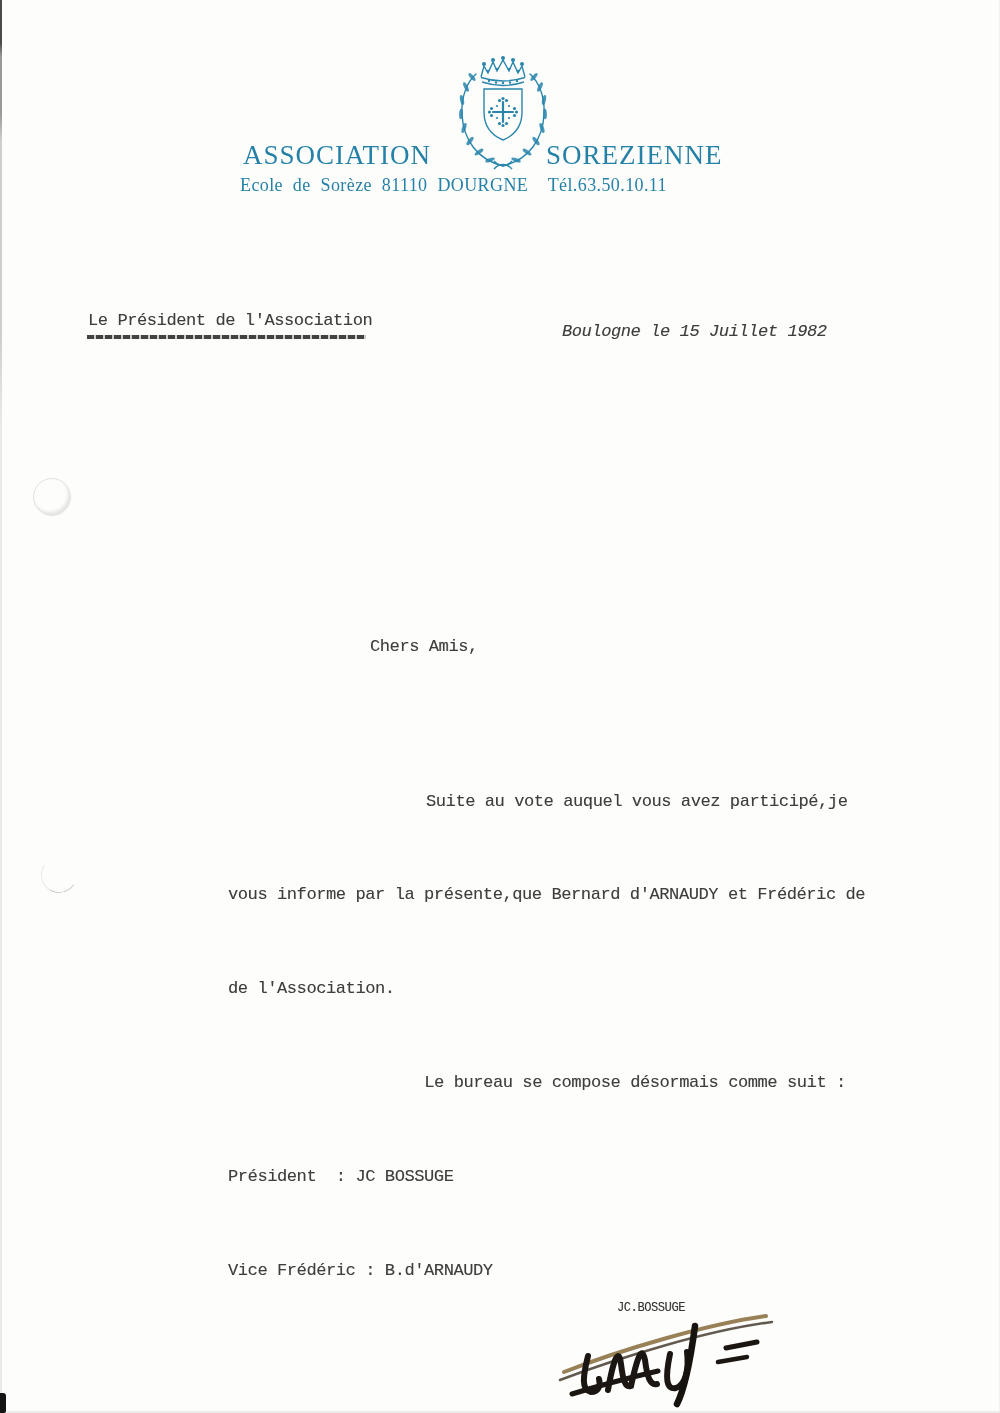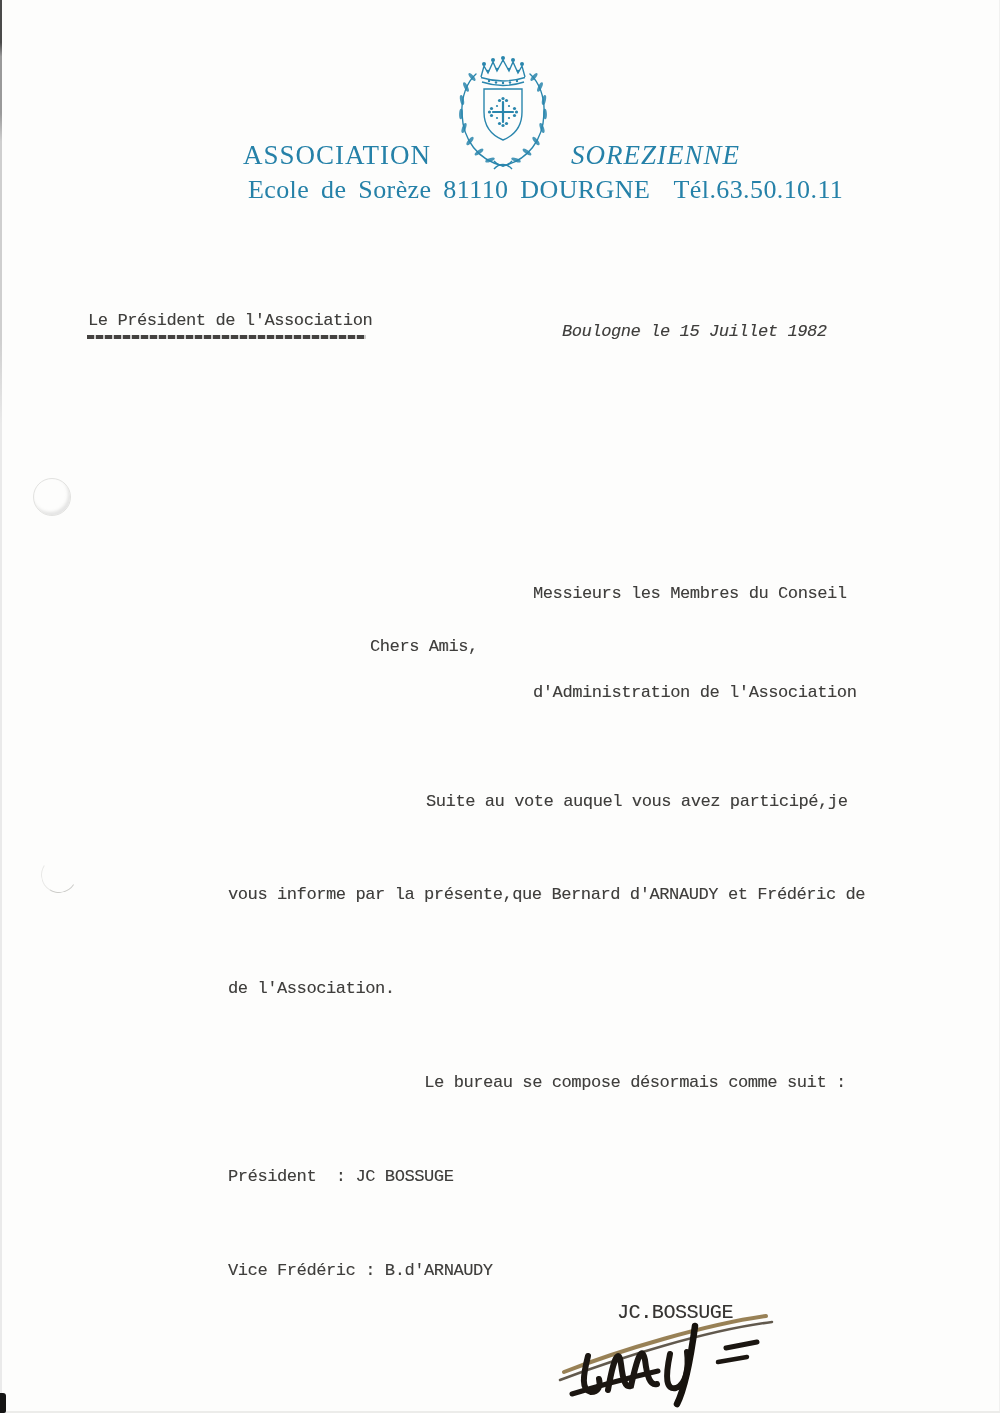--- a/index.html
+++ b/index.html
@@ -15,36 +15,36 @@
   .corner-bl{position:absolute;left:0;top:1393px;width:6px;height:20px;background:#141414;border-radius:0 3px 2px 0;}
   .punch{position:absolute;border-radius:50%;}
   .punch1{left:33px;top:478px;width:36px;height:36px;border:1.5px solid #e2e2e0;
     box-shadow:inset -2px -3px 3px rgba(170,170,168,.28);}
   .punch2{left:41px;top:857px;width:34px;height:34px;border:1.5px solid transparent;
     border-bottom-color:#cdcdca;border-left-color:#e8e8e6;transform:rotate(-12deg);}
   
   .brand{font-family:"Liberation Serif","DejaVu Serif",serif;color:#2581a8;}
   .org{position:absolute;top:140px;font-size:27px;letter-spacing:1px;font-weight:500;}
   .org-left{left:243px;text-align:right;}
-  .org-right{left:571px;font-style:italic;}
-  .org-address{position:absolute;left:248px;top:175px;font-size:26px;letter-spacing:.4px;
+  .org-right{left:546px;}
+  .org-address{position:absolute;left:240px;top:175px;font-size:18px;letter-spacing:.4px;
     word-spacing:5px;white-space:pre;}
   .crest{position:absolute;left:450px;top:50px;}
   
   .typed{position:absolute;font-size:17px;letter-spacing:-.4px;white-space:pre;
     text-shadow:.3px .3px .5px rgba(60,60,58,.35);}
   .sender{left:88px;top:311px;}
   .sender-underline{position:absolute;left:87px;top:335px;width:279px;height:4px;
     background:repeating-linear-gradient(90deg,#444240 0 7px, rgba(68,66,64,.25) 7px 9px);}
   .dateline{left:562px;top:322px;font-style:italic;}
   .recipient{left:533px;top:511px;line-height:33px;}
   .salutation{left:370px;top:637px;}
   .letter-body{left:228px;top:723px;line-height:31.3px;}
   .i1{padding-left:198px;} .i2{padding-left:177px;text-align:center;}
-  .sig-typed{left:617px;top:1301px;font-size:20px;color:#353331;}
+  .sig-typed{left:617px;top:1301px;font-size:12px;color:#353331;}
   .sig-svg{position:absolute;left:558px;top:1298px;}
 </style>
 </head>
 <body>
 
 <div class="page">
 
   <div class="edge-left"></div>
   <div class="edge-right"></div>
   <div class="edge-bottom"></div>
@@ -123,24 +123,20 @@
     </svg>
   </div>
   <div class="brand org org-left">ASSOCIATION</div>
   <div class="brand org org-right">SOREZIENNE</div>
   <div class="brand org-address">Ecole de Sorèze 81110 DOURGNE  Tél.63.50.10.11</div>
 
   <div class="typed sender">Le Président de l'Association</div>
   <div class="sender-underline"></div>
   <div class="typed dateline">Boulogne le 15 Juillet 1982</div>
 
-  <div class="typed recipient">
-    <div>Messieurs les Membres du Conseil</div>
-    <div>d'Administration de l'Association</div>
-  </div>
 
   <div class="typed salutation">Chers Amis,</div>
 
   <div class="typed letter-body">
     <div class="i1">Suite au vote auquel vous avez participé,je</div>
     <div>vous informe par la présente,que Bernard d'ARNAUDY et Frédéric de</div>
     <div>de l'Association.</div>
     <div class="i2">Le bureau se compose désormais comme suit :</div>
     <div>Président  : JC BOSSUGE</div>
     <div>Vice Frédéric : B.d'ARNAUDY</div>

